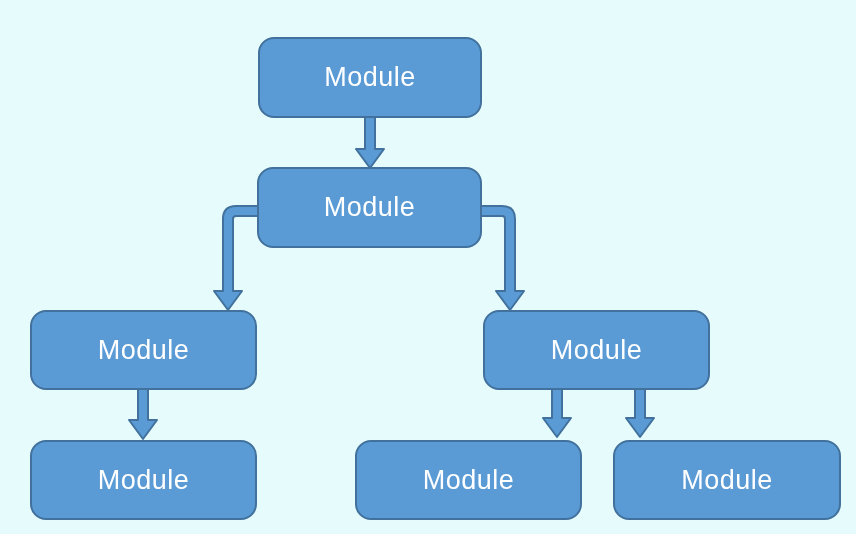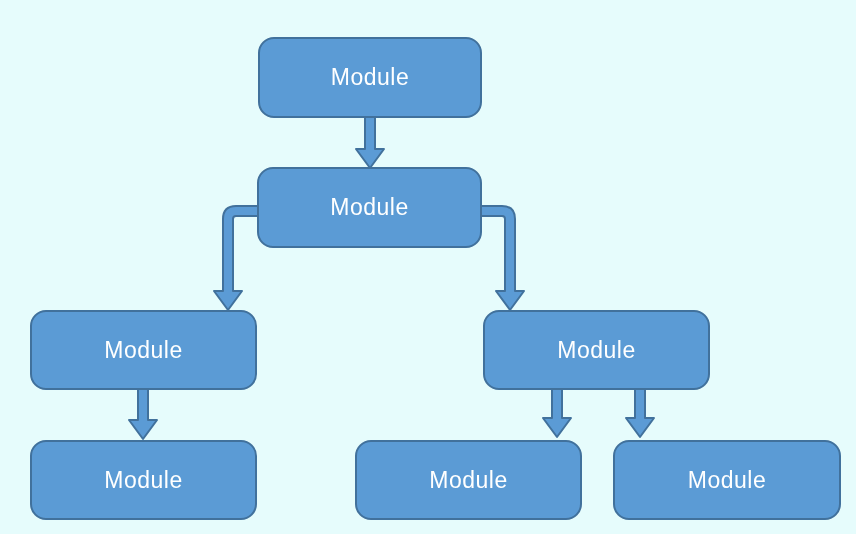--- a/index.html
+++ b/index.html
@@ -28,21 +28,21 @@
     stroke-width: 2;
     stroke-linejoin: round;
   }
   .node {
     position: absolute;
     box-sizing: border-box;
     background: var(--node-fill, #5b9bd5);
     border: 2px solid var(--node-border, #41719c);
     border-radius: 16px;
     color: var(--node-text, #ffffff);
-    font-size: 23px;
+    font-size: 27px;
     letter-spacing: 0.5px;
     display: flex;
     align-items: center;
     justify-content: center;
     z-index: 2;
   }
   #node-1 { left: 258px; top: 37px;  width: 224px; height: 81px; }
   #node-2 { left: 257px; top: 167px; width: 225px; height: 81px; }
   #node-3 { left: 30px;  top: 310px; width: 227px; height: 80px; }
   #node-4 { left: 483px; top: 310px; width: 227px; height: 80px; }

